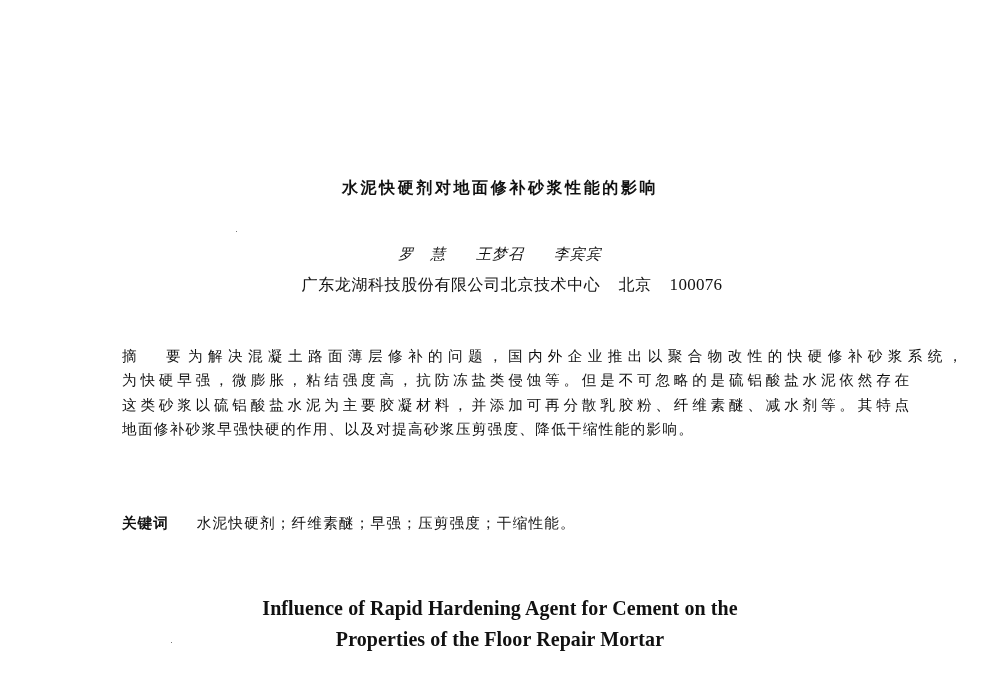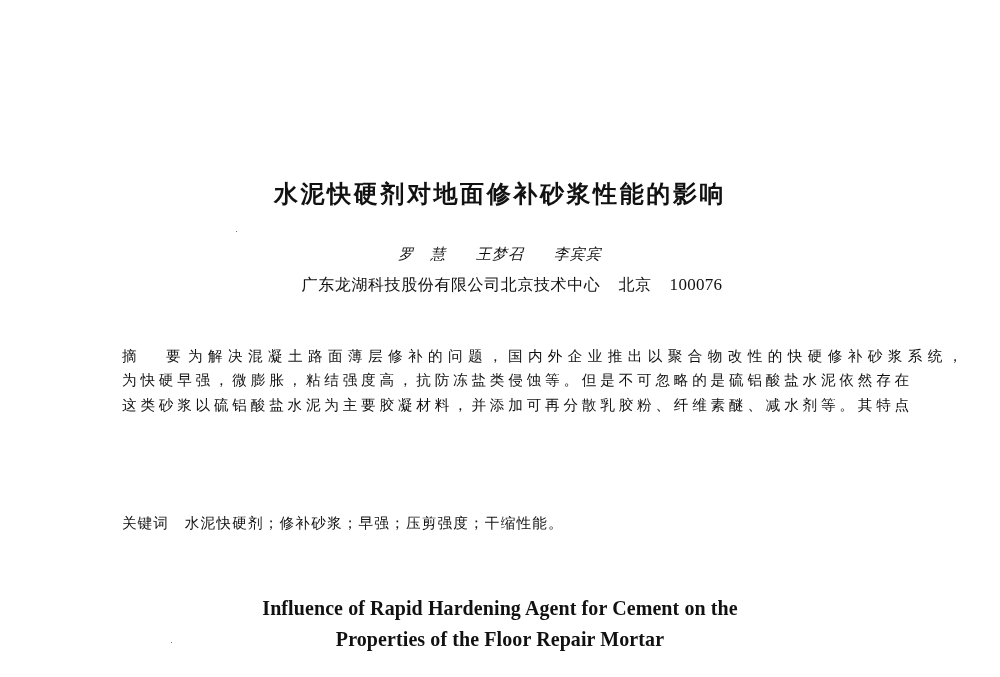--- a/index.html
+++ b/index.html
@@ -15,21 +15,21 @@
       color: #111111;
     }
     .title-zh {
       position: absolute;
       left: 0;
       width: 1000px;
       top: 178px;
       text-align: center;
       font-family: "DejaVu Sans", sans-serif;
       font-weight: bold;
-      font-size: 24px;
+      font-size: 16px;
       letter-spacing: 2.6px;
       color: #111;
     }
     .authors {
       position: absolute;
       left: 0;
       width: 1000px;
       top: 245px;
       text-align: center;
       font-family: "DejaVu Serif", serif;
@@ -75,21 +75,21 @@
     }
     .keywords {
       position: absolute;
       left: 122px;
       top: 514px;
       font-family: "DejaVu Sans", sans-serif;
       font-size: 14.6px;
       letter-spacing: 1.2px;
       white-space: nowrap;
     }
-    .keywords .kw-label { font-weight: normal; margin-right: 16px; letter-spacing: 1px; }
+    .keywords .kw-label { font-weight: bold; margin-right: 28px; letter-spacing: 1px; }
     .title-en {
       position: absolute;
       left: 0;
       width: 1000px;
       top: 593px;
       text-align: center;
       font-family: "Liberation Serif", serif;
       font-weight: bold;
       font-size: 21.5px;
       line-height: 31px;
@@ -116,24 +116,25 @@
 </div>
 
 <div class="affiliation">
   <span>广东龙湖科技股份有限公司北京技术中心</span><span class="gap"></span><span>北京</span><span class="gap"></span><span class="zip">100076</span>
 </div>
 
 <div class="abstract">
   <span class="line"><span class="label-bold abs-label">摘　要</span><span class="spc"></span><span style="letter-spacing:5.4px">为解决混凝土路面薄层修补的问题，国内外企业推出以聚合物改性的快硬修补砂浆系统，</span></span>
   <span class="line" style="letter-spacing:3.8px">为快硬早强，微膨胀，粘结强度高，抗防冻盐类侵蚀等。但是不可忽略的是硫铝酸盐水泥依然存在</span>
   <span class="line" style="letter-spacing:3.8px">这类砂浆以硫铝酸盐水泥为主要胶凝材料，并添加可再分散乳胶粉、纤维素醚、减水剂等。其特点</span>
+  <span class="line" style="letter-spacing:1.3px">地面修补砂浆早强快硬的作用、以及对提高砂浆压剪强度、降低干缩性能的影响。</span>
 </div>
 
 <div class="keywords">
-  <span class="kw-label">关键词</span><span>水泥快硬剂；修补砂浆；早强；压剪强度；干缩性能。</span>
+  <span class="kw-label">关键词</span><span>水泥快硬剂；纤维素醚；早强；压剪强度；干缩性能。</span>
 </div>
 
 <div class="title-en">
   <div>Influence of Rapid Hardening Agent for Cement on the</div>
   <div>Properties of the Floor Repair Mortar</div>
 </div>
 
 <div class="speck" style="left:236px;top:231px;"></div>
 <div class="speck" style="left:171px;top:642px;"></div>
 

